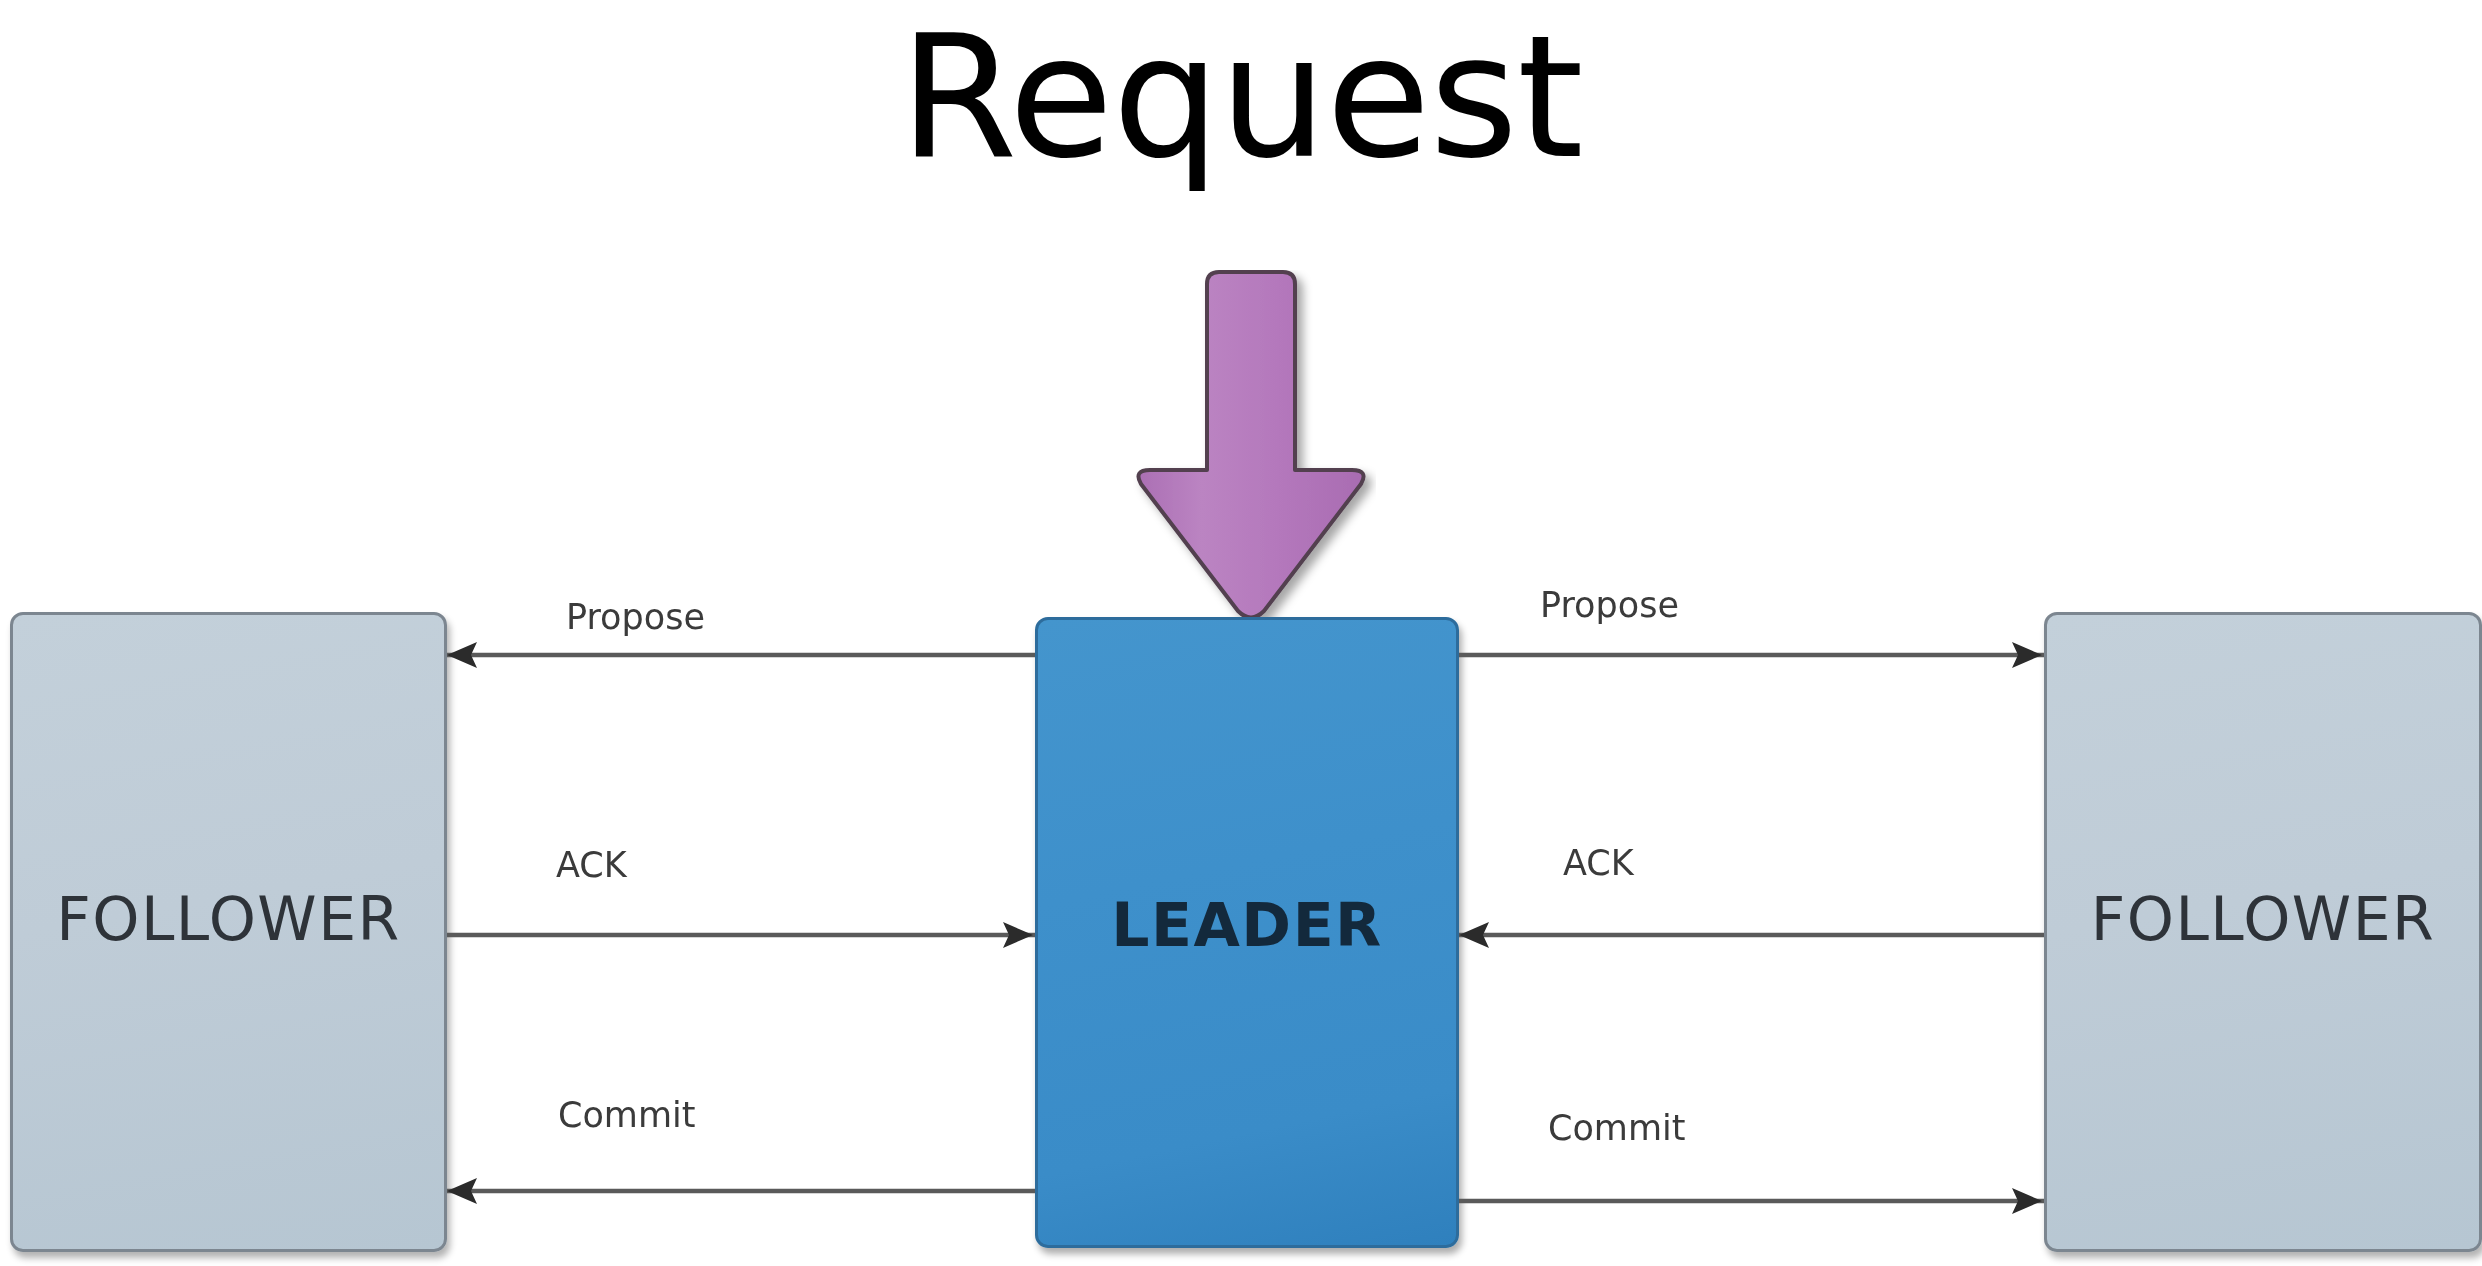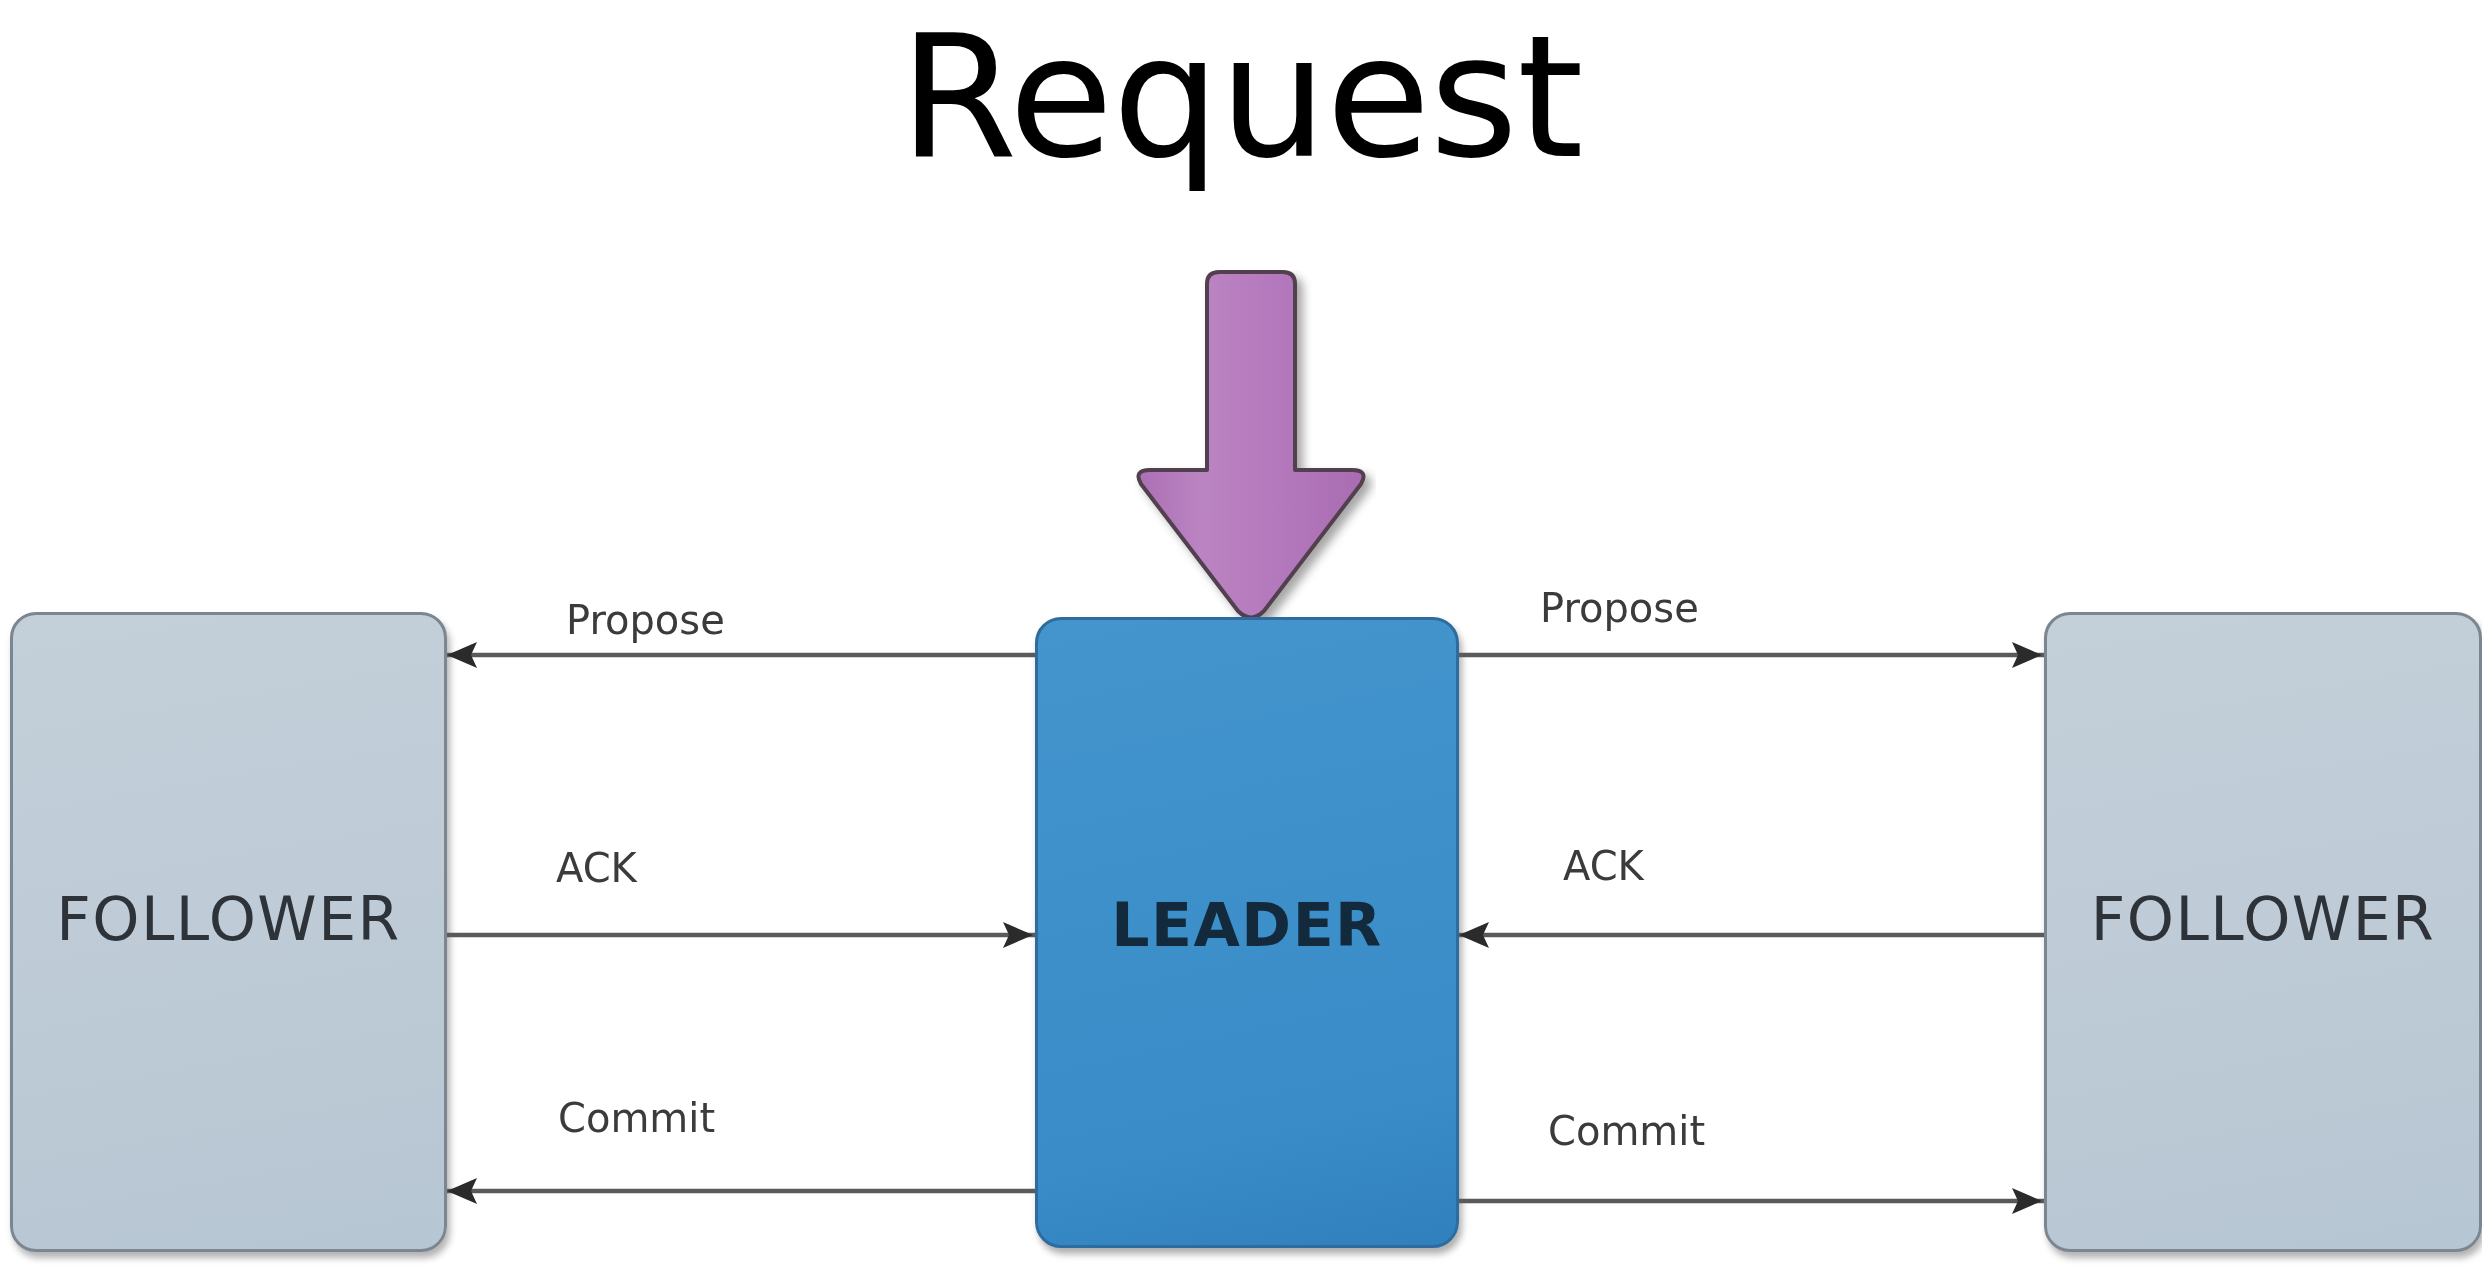--- a/index.html
+++ b/index.html
@@ -30,21 +30,21 @@
     font-weight: 400;
     color: #000000;
     letter-spacing: -1px;
     font-family: "DejaVu Sans", sans-serif;
   }
 
   
   .node {
     position: absolute;
     box-sizing: border-box;
-    border-radius: 26px;
+    border-radius: 13px;
     display: flex;
     align-items: center;
     justify-content: center;
   }
   .node .node-label {
     font-size: 60px;
     letter-spacing: 1.5px;
     font-family: "DejaVu Sans", sans-serif;
     font-weight: 400;
     user-select: none;
@@ -79,21 +79,21 @@
 
   
   .flow {
     position: absolute;
     height: 6px;
   }
   .flow svg { display: block; overflow: visible; }
 
   .flow-label {
     position: absolute;
-    font-size: 40px;
+    font-size: 35px;
     color: #3b3b3b;
     font-family: "DejaVu Sans", sans-serif;
     white-space: nowrap;
     user-select: none;
   }
 
   
   #request-arrow {
     position: absolute;
     left: 1126px;

